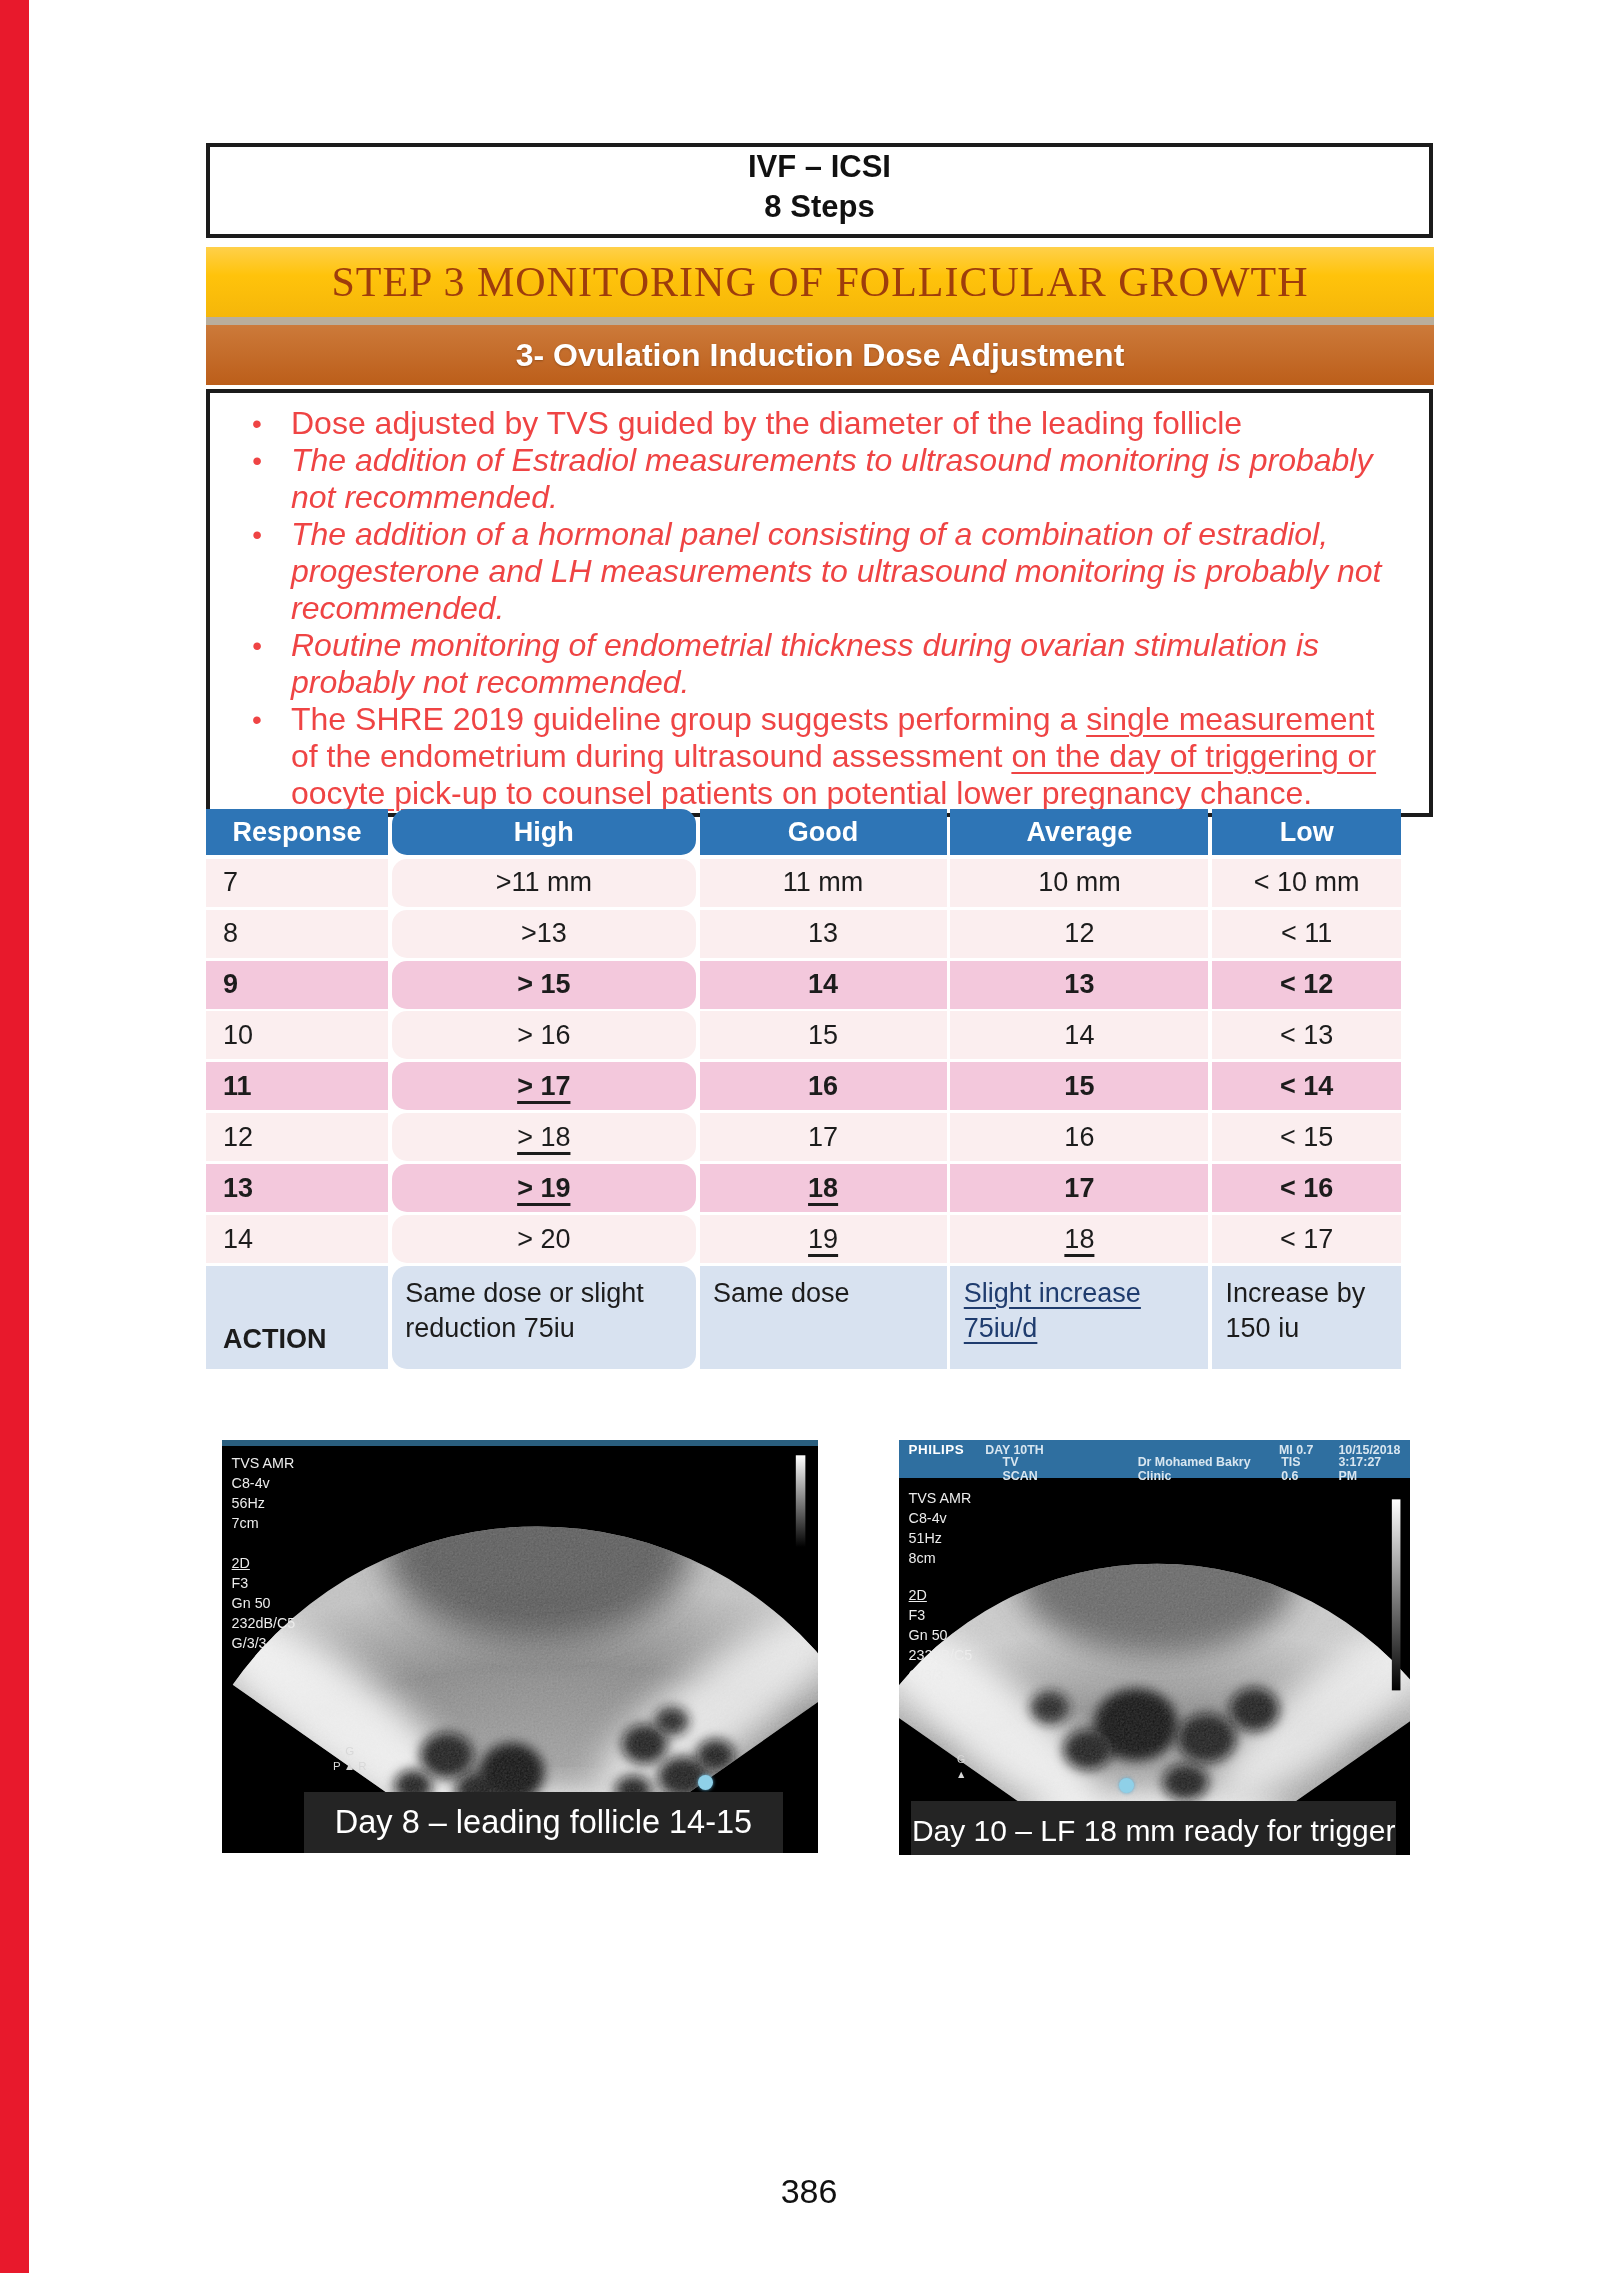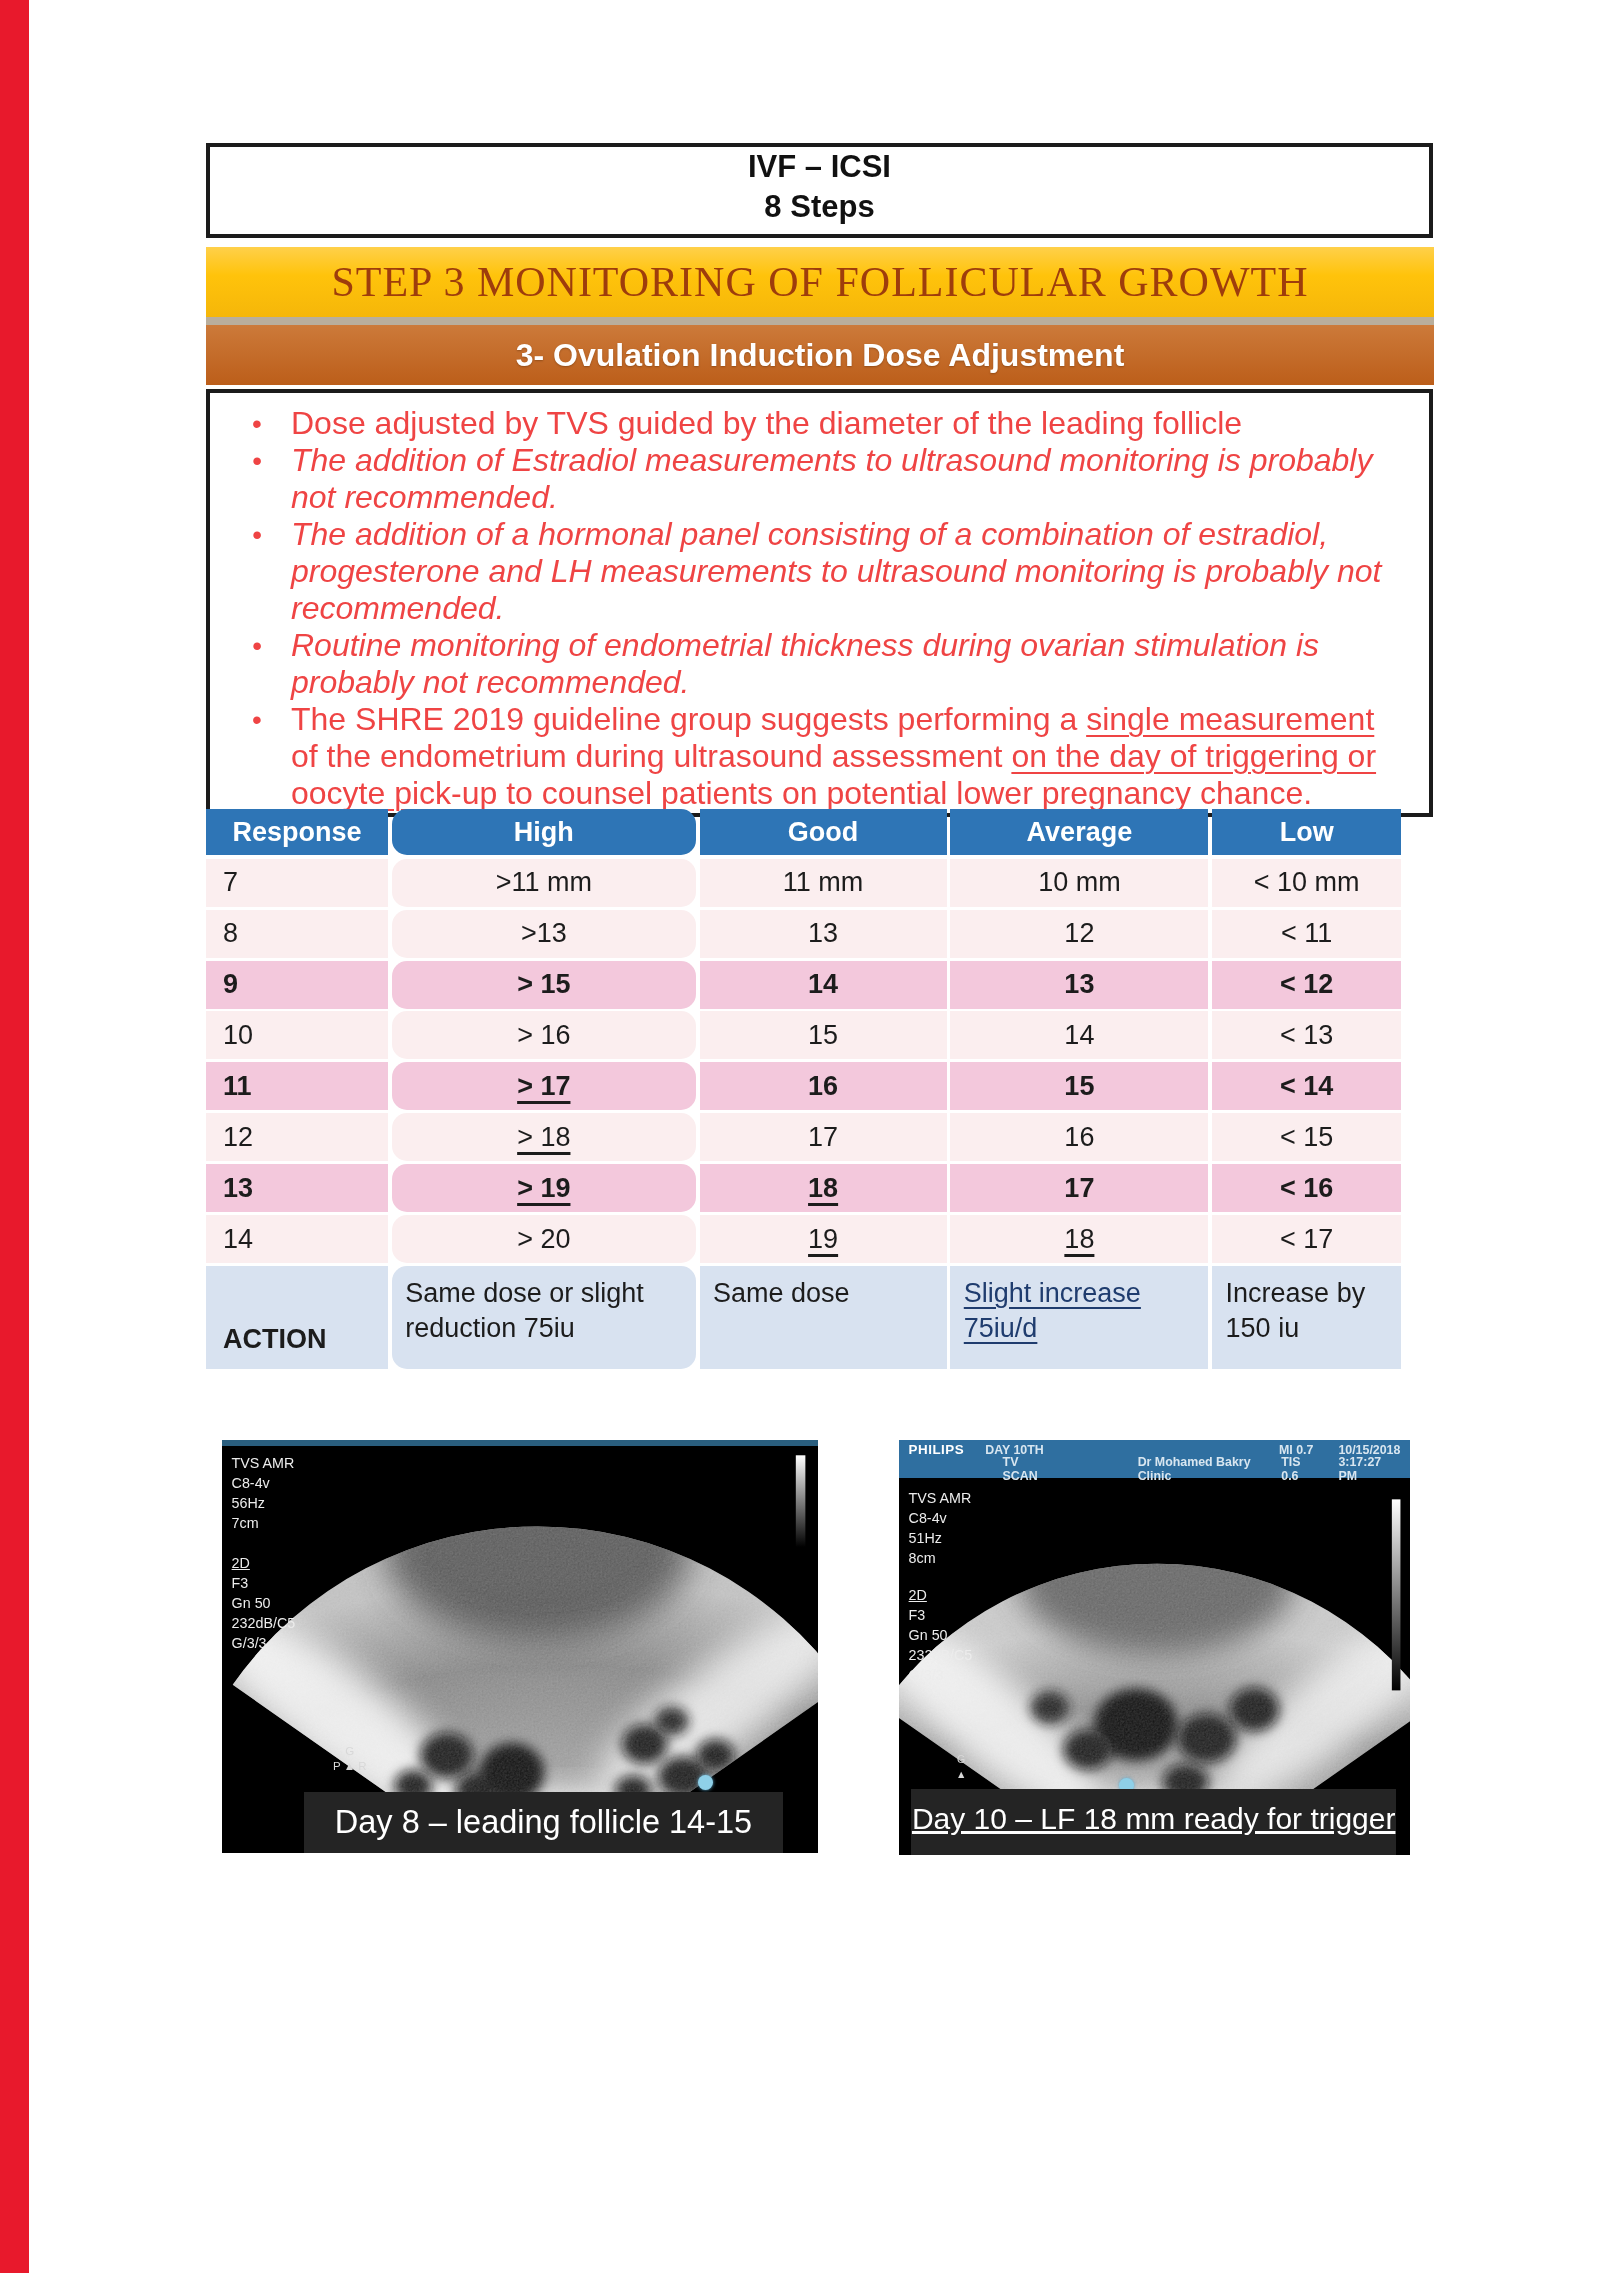--- a/index.html
+++ b/index.html
@@ -95,21 +95,21 @@
   .probe-dot{position:absolute;width:15.3px;height:15.3px;border-radius:50%;background:#8FD0E8;box-shadow:0 0 3.8px #5FA8CC;}
   .scan.left .probe-dot{left:476px;top:335px;}
   .scan.right .probe-dot{left:220px;top:338px;}
   .marker{position:absolute;color:#d8d8d8;font-size:11.5px;line-height:15.3px;}
   .scan.left .marker{left:111px;top:304px;text-align:center;}
   .scan.right .marker{left:57px;top:312px;text-align:center;font-size:10.5px;}
   .scan-caption{
     position:absolute;bottom:0;background:#242424;color:#fff;text-align:center;
   }
   .scan.left .scan-caption{left:82px;right:35px;height:61px;font-size:32.5px;line-height:61px;}
-  .scan.right .scan-caption{left:12.4px;right:14px;height:66px;font-size:30px;line-height:59px;text-decoration:underline;}
+  .scan.right .scan-caption{left:12.4px;right:14px;height:54px;font-size:30px;line-height:59px;}
   .scan-header{
     position:absolute;top:0;left:0;right:0;height:38px;background:#2F6FA0;
     color:#D8E6F0;font-size:12.4px;font-weight:bold;
   }
   .sh-row{display:flex;align-items:center;height:19px;padding:0 9.6px;}
   .sh-brand{color:#fff;font-size:13.4px;letter-spacing:0.5px;}
   .sh-study{margin-left:21px;}
   .sh-spacer{flex:1;}
   .sh-date{margin-left:25px;}
   .sh-scan{margin-left:94px;}
@@ -377,15 +377,16 @@
         <div class="ml">G/3/3</div>
       </div>
     <div class="marker">
       <div>G</div>
       <div>▲</div>
     </div>
     <div class="probe-dot"></div>
     <div class="scan-caption">Day 10 – LF 18 mm ready for trigger</div>
   </div>
 
+  <div class="page-number">386</div>
 
 </div>
 
 
 </body></html>

